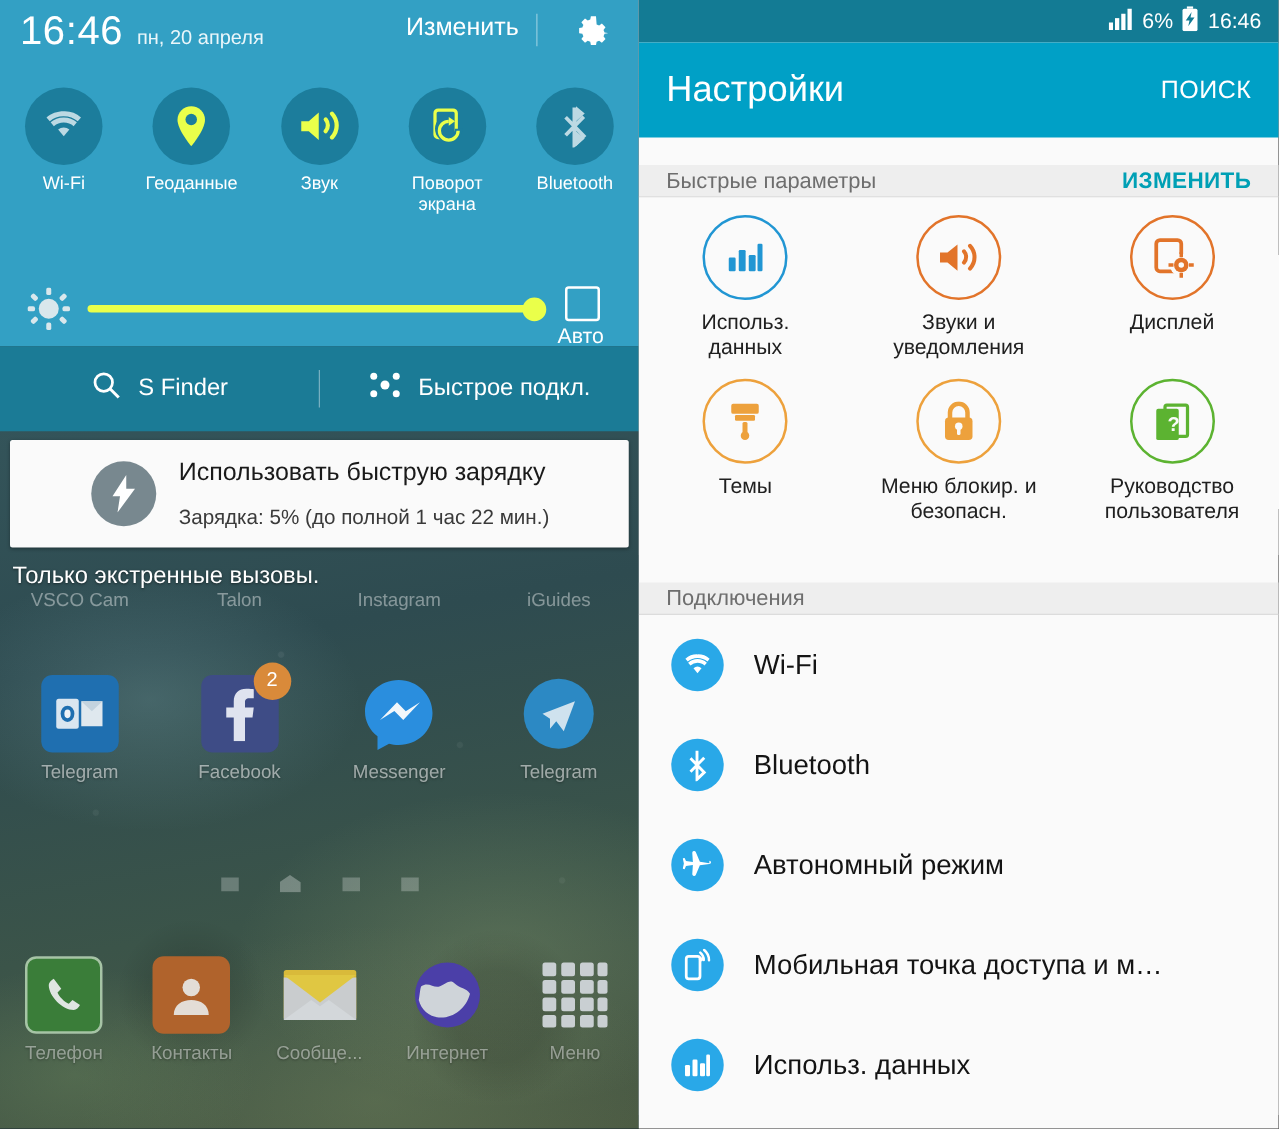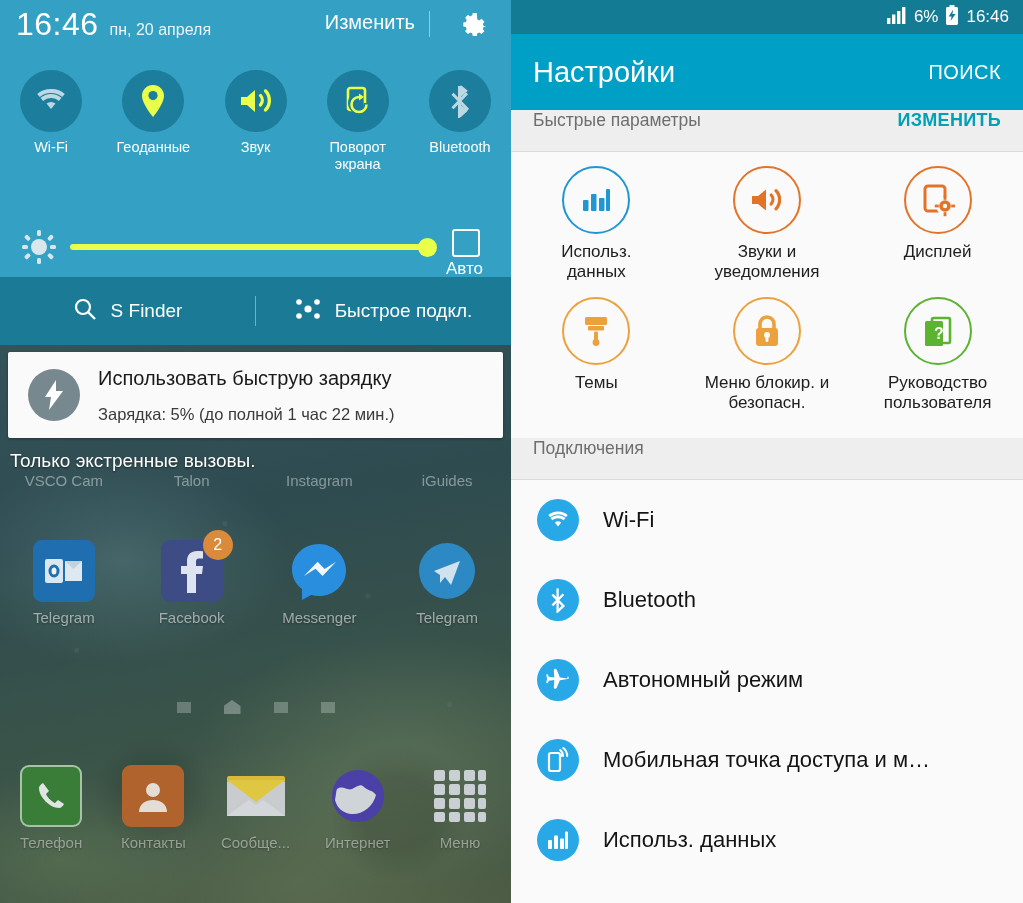--- a/index.html
+++ b/index.html
@@ -58,21 +58,21 @@
   .autobox{ position:absolute; left:452px; top:11px; width:28px; height:28px; border:2px solid #ffffff; border-radius:3px; }
   .autolab{ position:absolute; left:446px; top:41px; font-size:17px; color:#fff; }
 
   
   .finderbar{ position:absolute; left:0; top:277px; width:511px; height:68px; background:#1b7b96; display:flex; align-items:center; }
   .fitem{ flex:1; display:flex; align-items:center; justify-content:center; gap:14px; color:#fff; font-size:19px; }
   .fsep{ width:1px; height:30px; background:rgba(255,255,255,.40); }
 
   
   .notif{ position:absolute; left:8px; top:352px; width:495px; height:86px; background:#fafafa; border-radius:2px;
-          box-shadow:0 1px 3px rgba(0,0,0,.35); display:flex; align-items:center; }
+          box-shadow:0 1px 3px rgba(0,0,0,.35); display:flex; align-items:center;padding-left:45px; }
   .notif-ic{ width:52px; height:52px; border-radius:50%; background:#78888f; margin-left:20px;
              display:flex; align-items:center; justify-content:center; flex:0 0 auto; }
   .notif-tx{ margin-left:18px; }
   .notif-t{ font-size:20px; color:#1a1a1a; }
   .notif-s{ font-size:16.5px; color:#3a3a3a; margin-top:15px; }
 
   
   .emerg{ position:absolute; left:10px; top:450px; font-size:19px; color:#ffffff; text-shadow:0 1px 2px rgba(0,0,0,.5); }
 
   
@@ -93,22 +93,22 @@
   .pd.home{ width:17px; height:14px; background:rgba(255,255,255,.30); clip-path:polygon(50% 0,100% 42%,100% 100%,0 100%,0 42%); }
 
   
   .right{ position:relative; width:512px; height:903px; background:#fafafa; overflow:hidden; }
   .statusbar{ height:34px; background:#137b94; display:flex; align-items:center; justify-content:flex-end; padding-right:14px; gap:7px; }
   .sb-txt{ color:#ffffff; font-size:17px; }
   .appbar{ height:76px; background:#00a0c6; display:flex; align-items:center; justify-content:space-between; padding:0 22px; }
   .appbar h1{ color:#fff; font-size:29px; font-weight:400; }
   .appbar .search{ color:#fff; font-size:20px; letter-spacing:.4px; }
 
-  .sechead{ height:42px; background:#eeeeee; display:flex; align-items:flex-start; justify-content:space-between; padding:0 22px;
-            border-bottom:1px solid #dcdcdc; }
+  .sechead{ height:26px; background:#eeeeee; display:flex; align-items:center; justify-content:space-between; padding:0 22px;
+            border-bottom:1px solid #dcdcdc;margin-top:22px; }
   .sechead .t{ color:#6e6e6e; font-size:17.5px; }
   .sechead .a{ color:#00a0b5; font-size:18px; font-weight:bold; letter-spacing:.3px; }
 
   .qgrid{ display:flex; flex-wrap:wrap; padding:14px 0 10px 0; background:#fafafa; }
   .qcell{ width:33.333%; display:flex; flex-direction:column; align-items:center; margin-bottom:14px; }
   .qring{ width:68px; height:68px; border-radius:50%; border:2px solid #ccc; display:flex; align-items:center; justify-content:center; background:#fafafa; }
   .qlabel{ margin-top:8px; font-size:17px; color:#202020; text-align:center; line-height:1.2; max-width:150px; }
 
   .listrow{ height:80px; display:flex; align-items:center; padding-left:26px; background:#fafafa; }
   .lic{ width:42px; height:42px; border-radius:50%; background:#29a8e8; display:flex; align-items:center; justify-content:center; flex:0 0 auto; }

